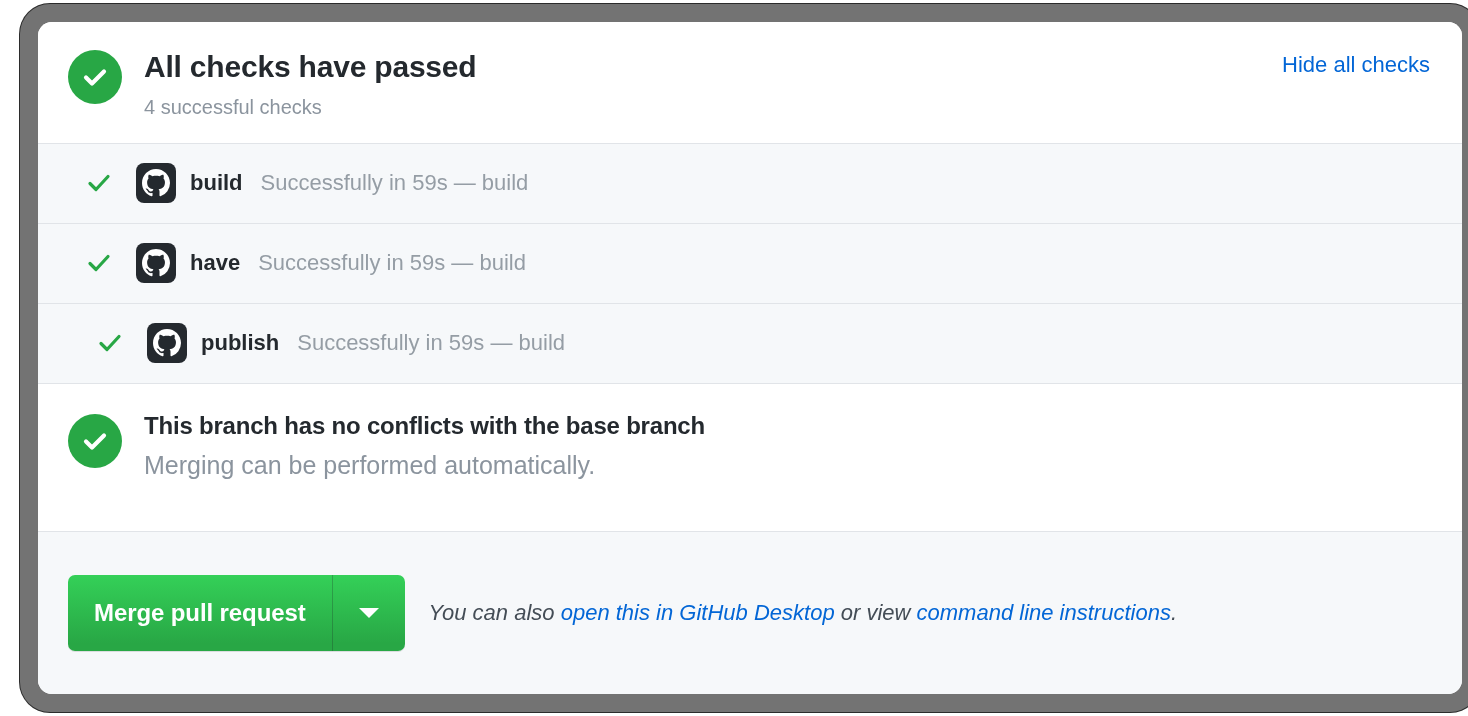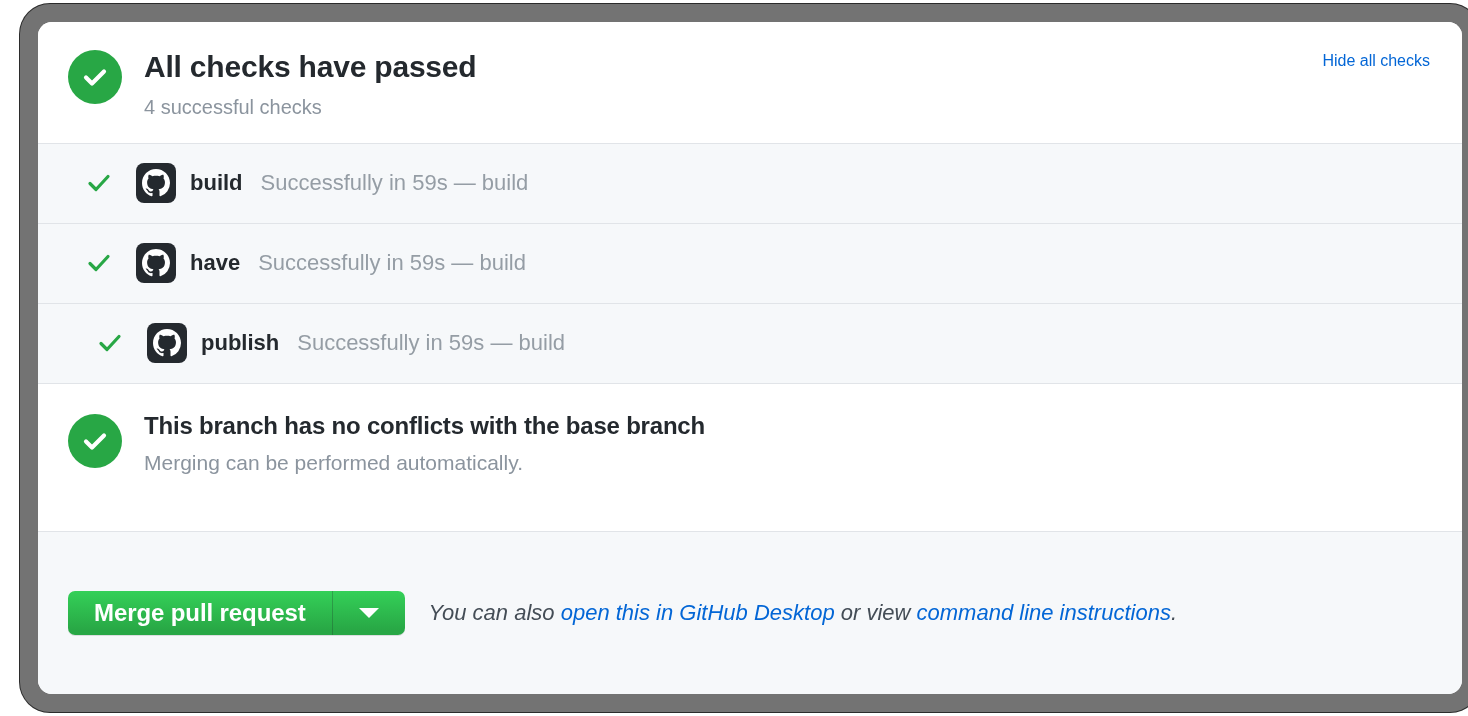--- a/index.html
+++ b/index.html
@@ -78,21 +78,21 @@
   .header-sub {
     font-size: 20px;
     color: #8b949e;
     margin-top: 10px;
     line-height: 1.2;
   }
   .hide-checks {
     position: absolute;
     right: 32px;
     top: 30px;
-    font-size: 16px;
+    font-size: 22px;
     color: #0366d6;
     cursor: pointer;
     text-decoration: none;
     text-align: right;
   }
 
   
   .checks-list {
     background: #f6f8fa;
   }
@@ -154,39 +154,39 @@
   }
   .conflict-texts { padding-top: 0px; }
   .conflict-title {
     font-size: 24px;
     font-weight: bold;
     color: #24292e;
     line-height: 1.15;
     letter-spacing: -0.2px;
   }
   .conflict-sub {
-    font-size: 21px;
+    font-size: 25px;
     color: #8b949e;
     margin-top: 11px;
     line-height: 1.2;
   }
 
   
   .merge-footer {
     background: #f6f8fa;
     flex: 1 1 auto;
     display: flex;
     align-items: center;
     padding: 0 30px;
     box-sizing: border-box;
   }
   .merge-btn-group {
     display: flex;
     align-items: stretch;
-    height: 44px;
+    height: 76px;
     border-radius: 7px;
     overflow: hidden;
     box-shadow: 0 1px 0 rgba(27,31,35,0.12);
     flex: 0 0 auto;
   }
   .merge-btn {
     background: linear-gradient(180deg, #34d058 0%, #28a745 90%);
     color: #ffffff;
     font-size: 24px;
     font-weight: bold;

